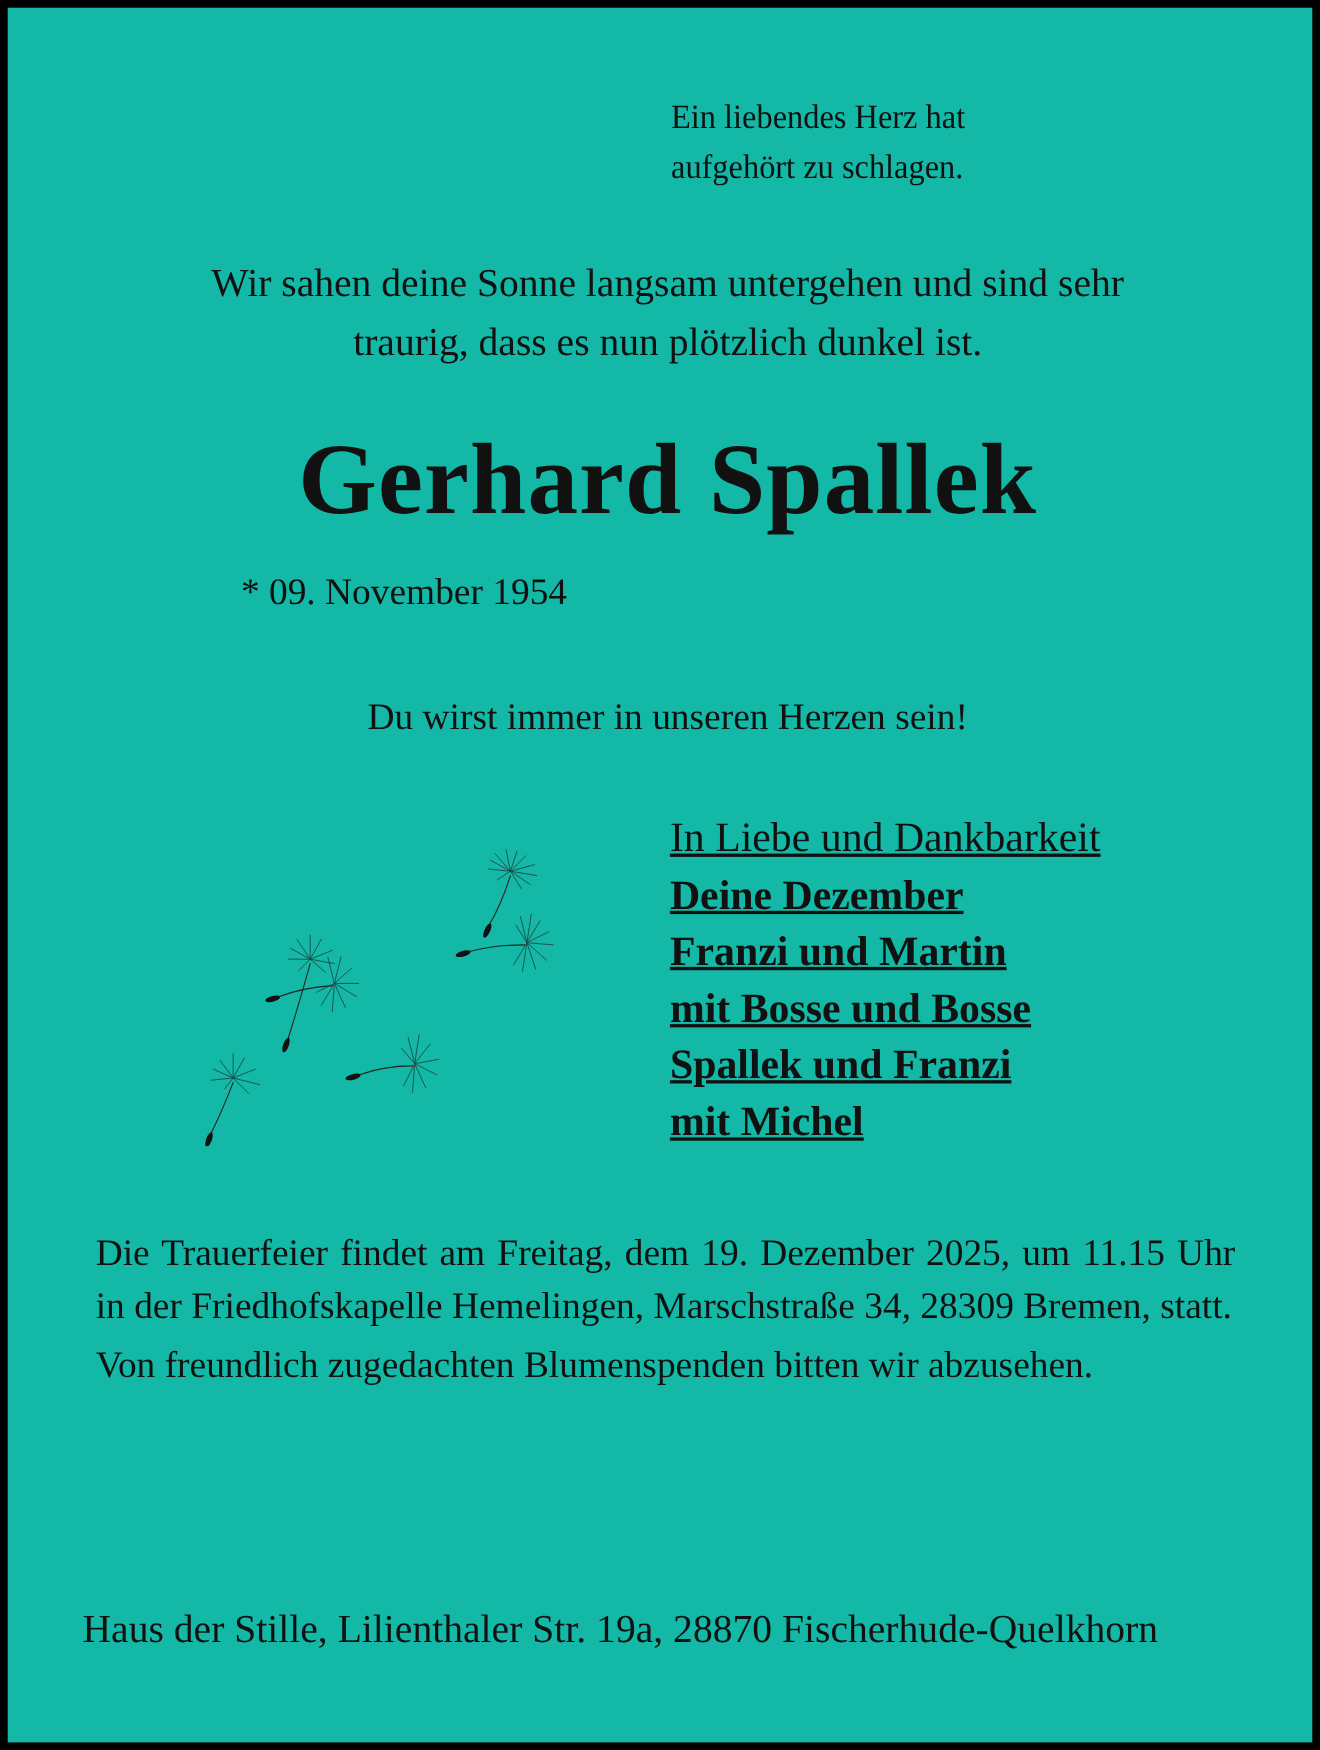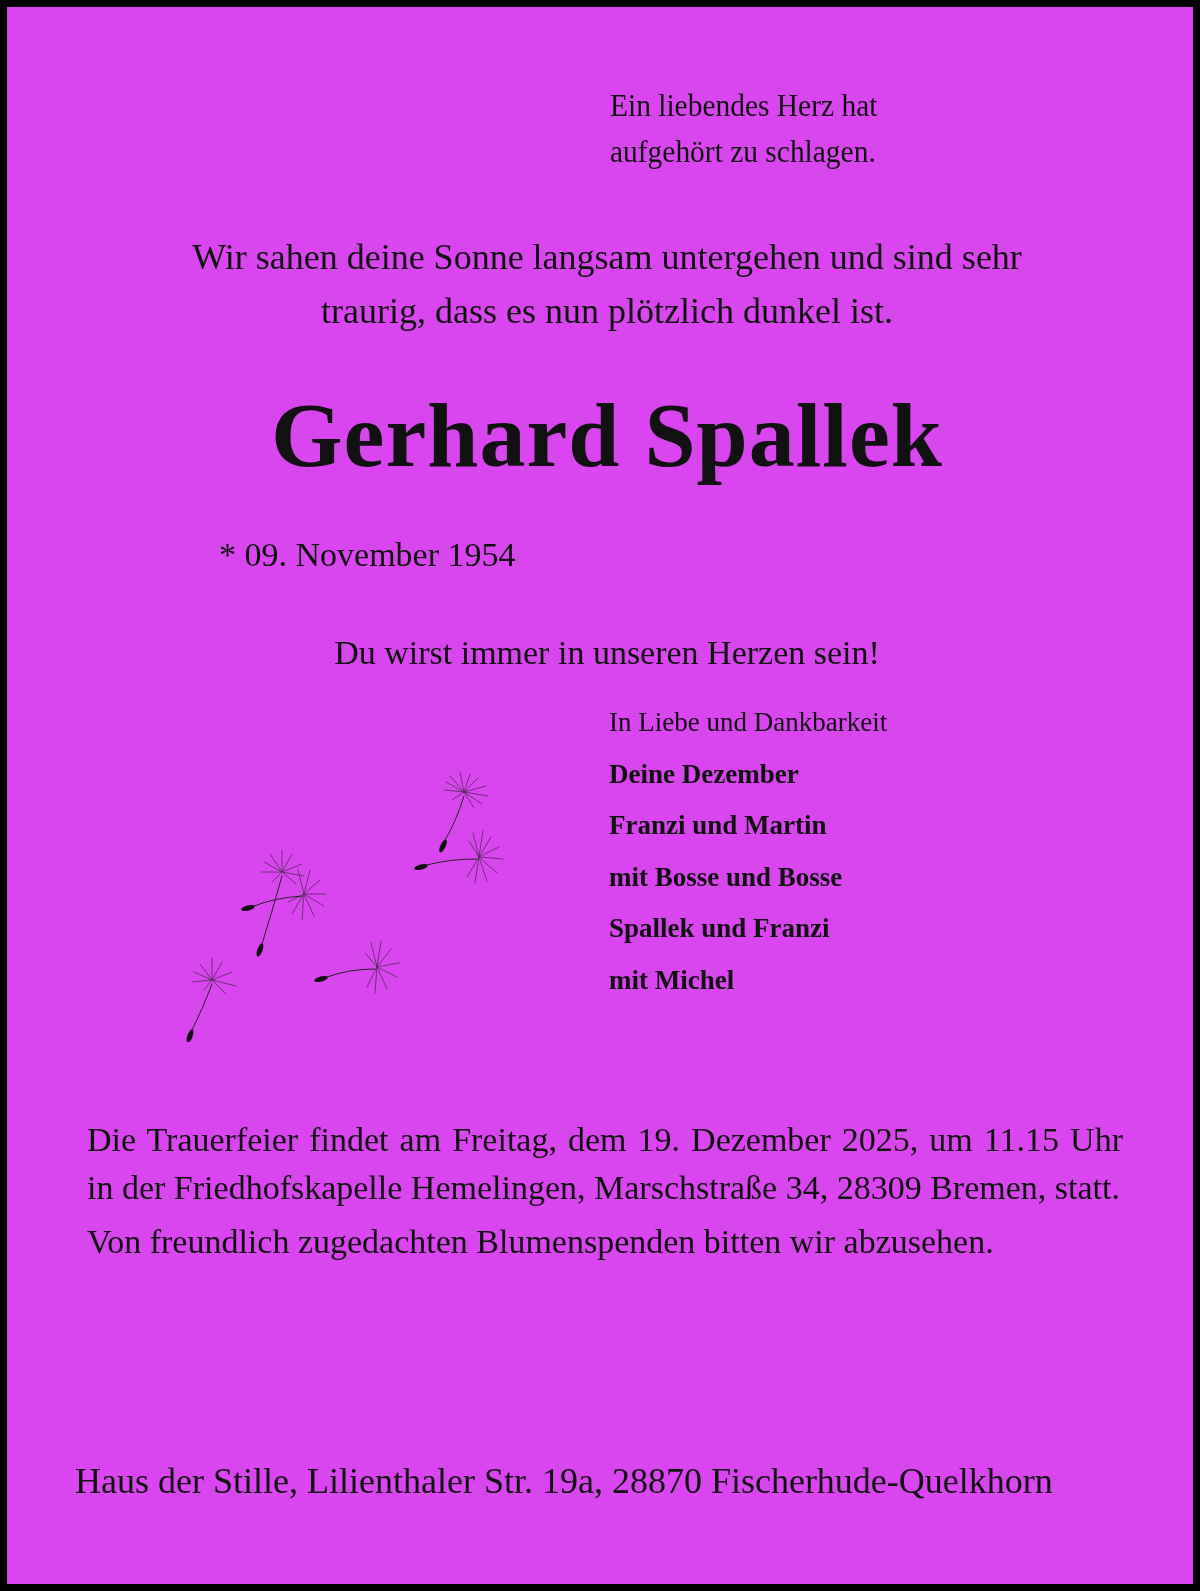--- a/index.html
+++ b/index.html
@@ -1,38 +1,38 @@
 <!DOCTYPE html>
 <html><head>
 <meta charset="utf-8">
 <style>
   html, body { margin:0; padding:0; background:#ffffff; }
   body { width:1200px; height:1591px; position:relative; overflow:hidden; }
   .frame {
     position:absolute; left:0; top:0; width:1200px; height:1591px;
-    box-sizing:border-box; border:7px solid #000000; background:#d946ef;
+    box-sizing:border-box; border:7px solid #000000; background:#14b8a6;
   }
   .serif { font-family:"Liberation Serif","DejaVu Serif",serif; color:#111111; }
   .cond { display:inline-block; transform-origin:left top; white-space:nowrap; }
   .abs { position:absolute; }
 
   .motto { left:603px; top:76px; font-size:31px; line-height:46px; }
   .motto .cond { transform:scaleX(0.95); }
 
   .verse { left:0; width:1200px; top:223px; font-size:36px; line-height:54px; text-align:center; }
 
   .name { left:0; width:1200px; top:378px; font-size:92px; font-weight:bold; text-align:center; letter-spacing:1px; line-height:100px; }
 
-  .dates { top:510px; font-size:34px; line-height:44px;margin-top:16px; }
+  .dates { top:510px; font-size:34px; line-height:44px; }
   .birth { left:212px; }
   .death { left:627px; }
 
   .closing { left:0; width:1200px; top:624px; font-size:34px; line-height:44px; text-align:center; }
 
-  .family { left:602px; top:690px; font-size:27px; line-height:51.5px; }
+  .family { left:602px; top:730px; font-size:38px; line-height:51.5px;text-decoration:underline; }
   .family .intro { font-weight:normal; }
   .family .member { font-weight:bold; }
 
   .art { left:160px; top:755px; width:350px; height:280px; }
 
   .body { left:80px; width:1040px; top:1109px; font-size:34px; line-height:48px; text-align:justify; }
   .body p { margin:0 4px 6px 0; }
 
   .footer { left:68px; top:1456px; font-size:36px; line-height:36px; }
 </style>

